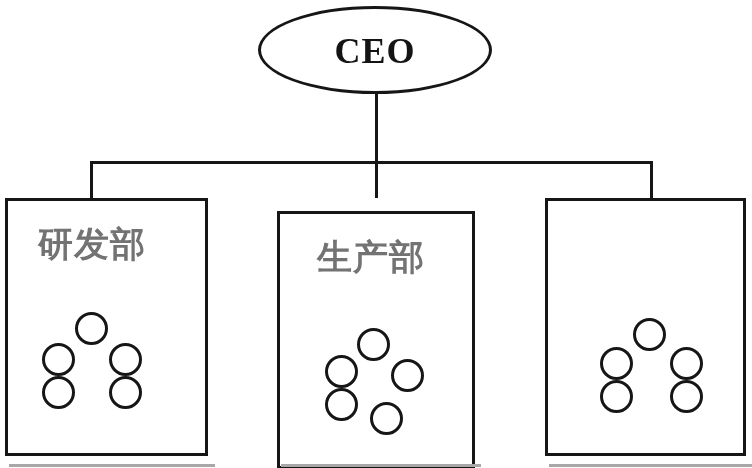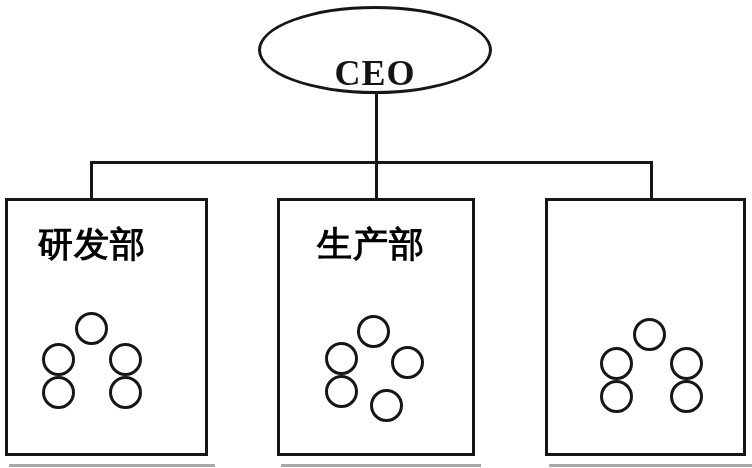--- a/index.html
+++ b/index.html
@@ -21,21 +21,21 @@
   .ceo-node {
     position: absolute;
     left: 258px;
     top: 6px;
     width: 234px;
     height: 88px;
     border: 3px solid #161616;
     border-radius: 50%;
     box-sizing: border-box;
     display: flex;
-    align-items: flex-end;
+    align-items: center;
     justify-content: center;
     background: #ffffff;
   }
   .ceo-label {
     font-size: 36px;
     font-weight: bold;
     letter-spacing: 1px;
     line-height: 1;
     padding-top: 2px;
   }
@@ -53,33 +53,33 @@
   
   .dept-box {
     position: absolute;
     top: 198px;
     height: 258px;
     border: 3px solid #161616;
     box-sizing: border-box;
     background: #ffffff;
   }
   .dept-box-1 { left: 5px;   width: 203px; }
-  .dept-box-2 { left: 277px; width: 198px; }
+  .dept-box-2 { left: 277px; width: 198px; margin-top: 13px; }
   .dept-box-3 { left: 545px; width: 201px; }
 
   .dept-label {
     position: absolute;
     top: 26px;
     transform: translateX(-50%);
     font-size: 35px;
     font-weight: bold;
     letter-spacing: 1px;
     line-height: 36px;
     white-space: nowrap;
-    color: #000000;
+    color: #737373;
   }
   .dept-box-1 .dept-label { left: 84px; }
   .dept-box-2 .dept-label { left: 91px; }
   .dept-box-3 .dept-label { left: 102px; }
 
   
   .member-circle {
     position: absolute;
     width: 33px;
     height: 33px;

